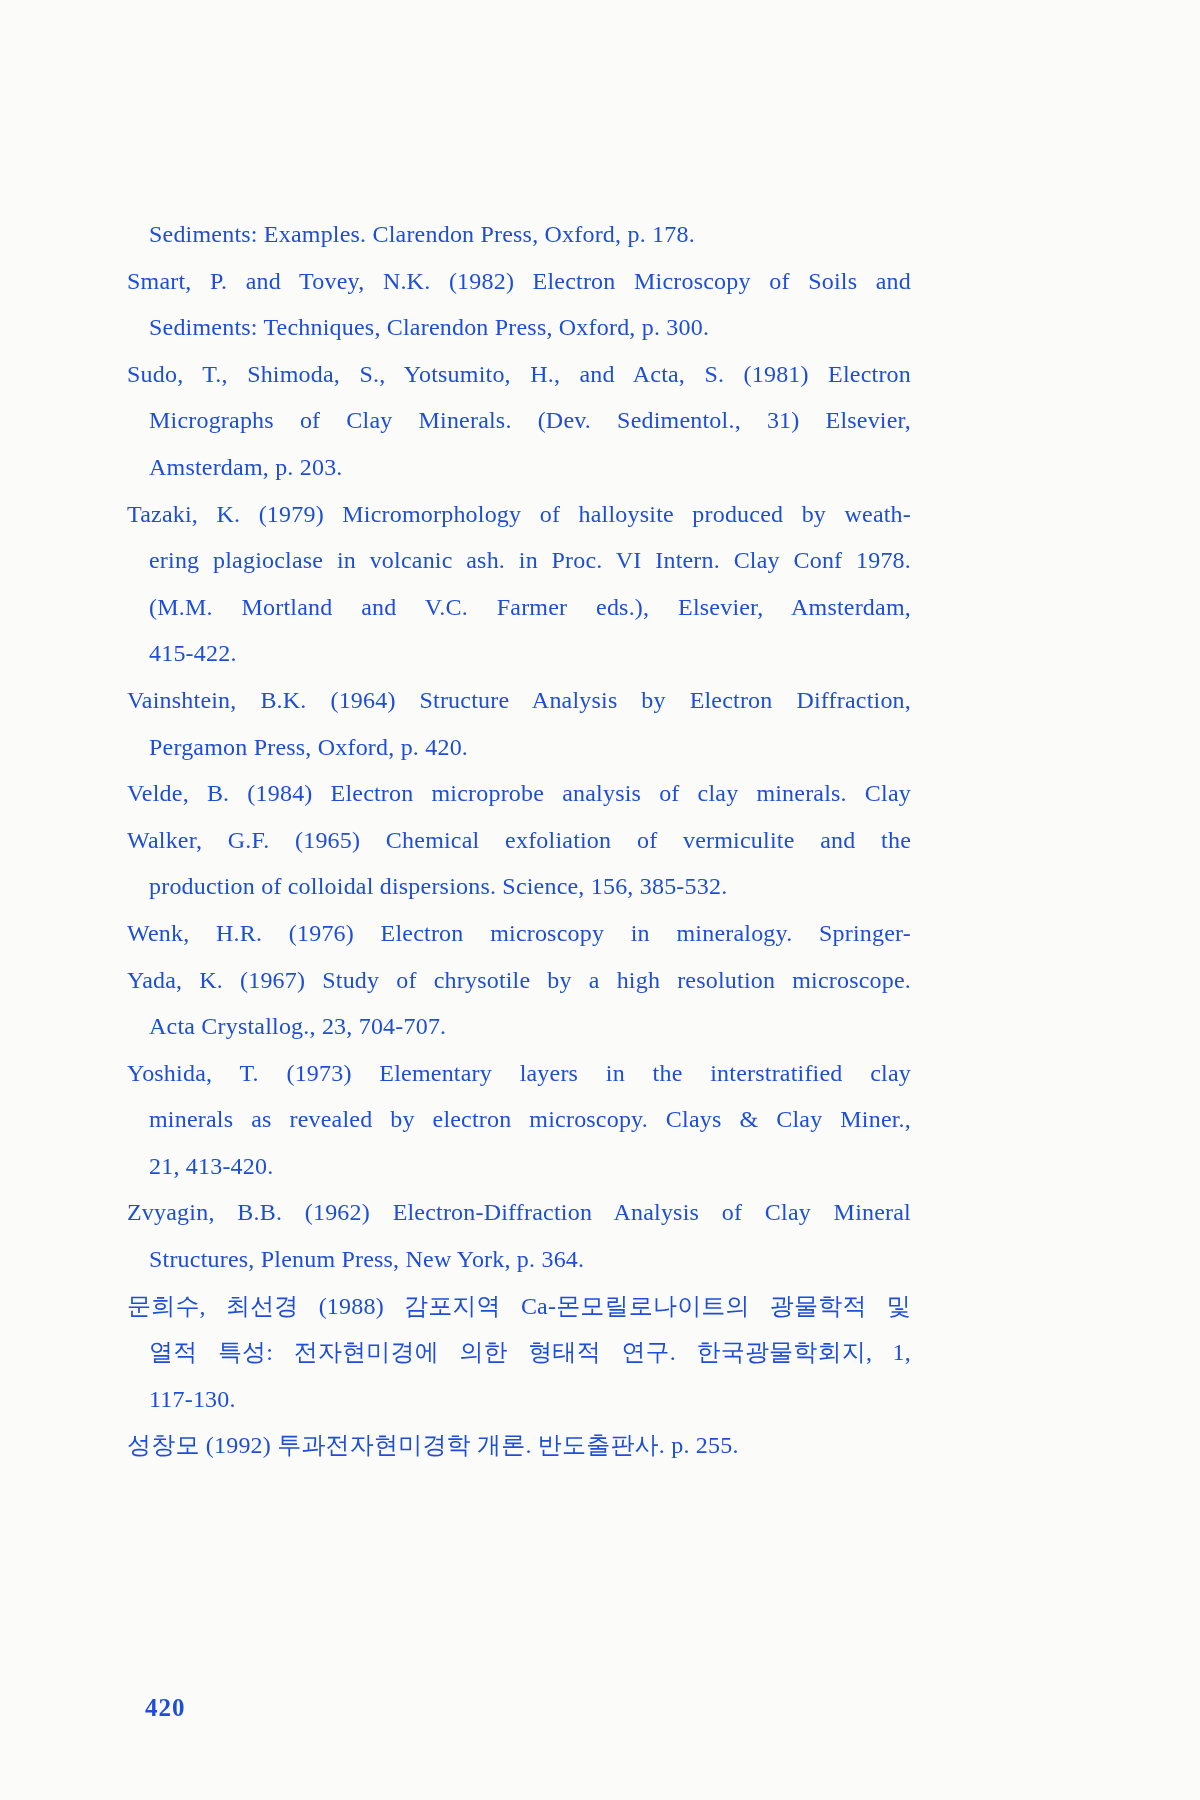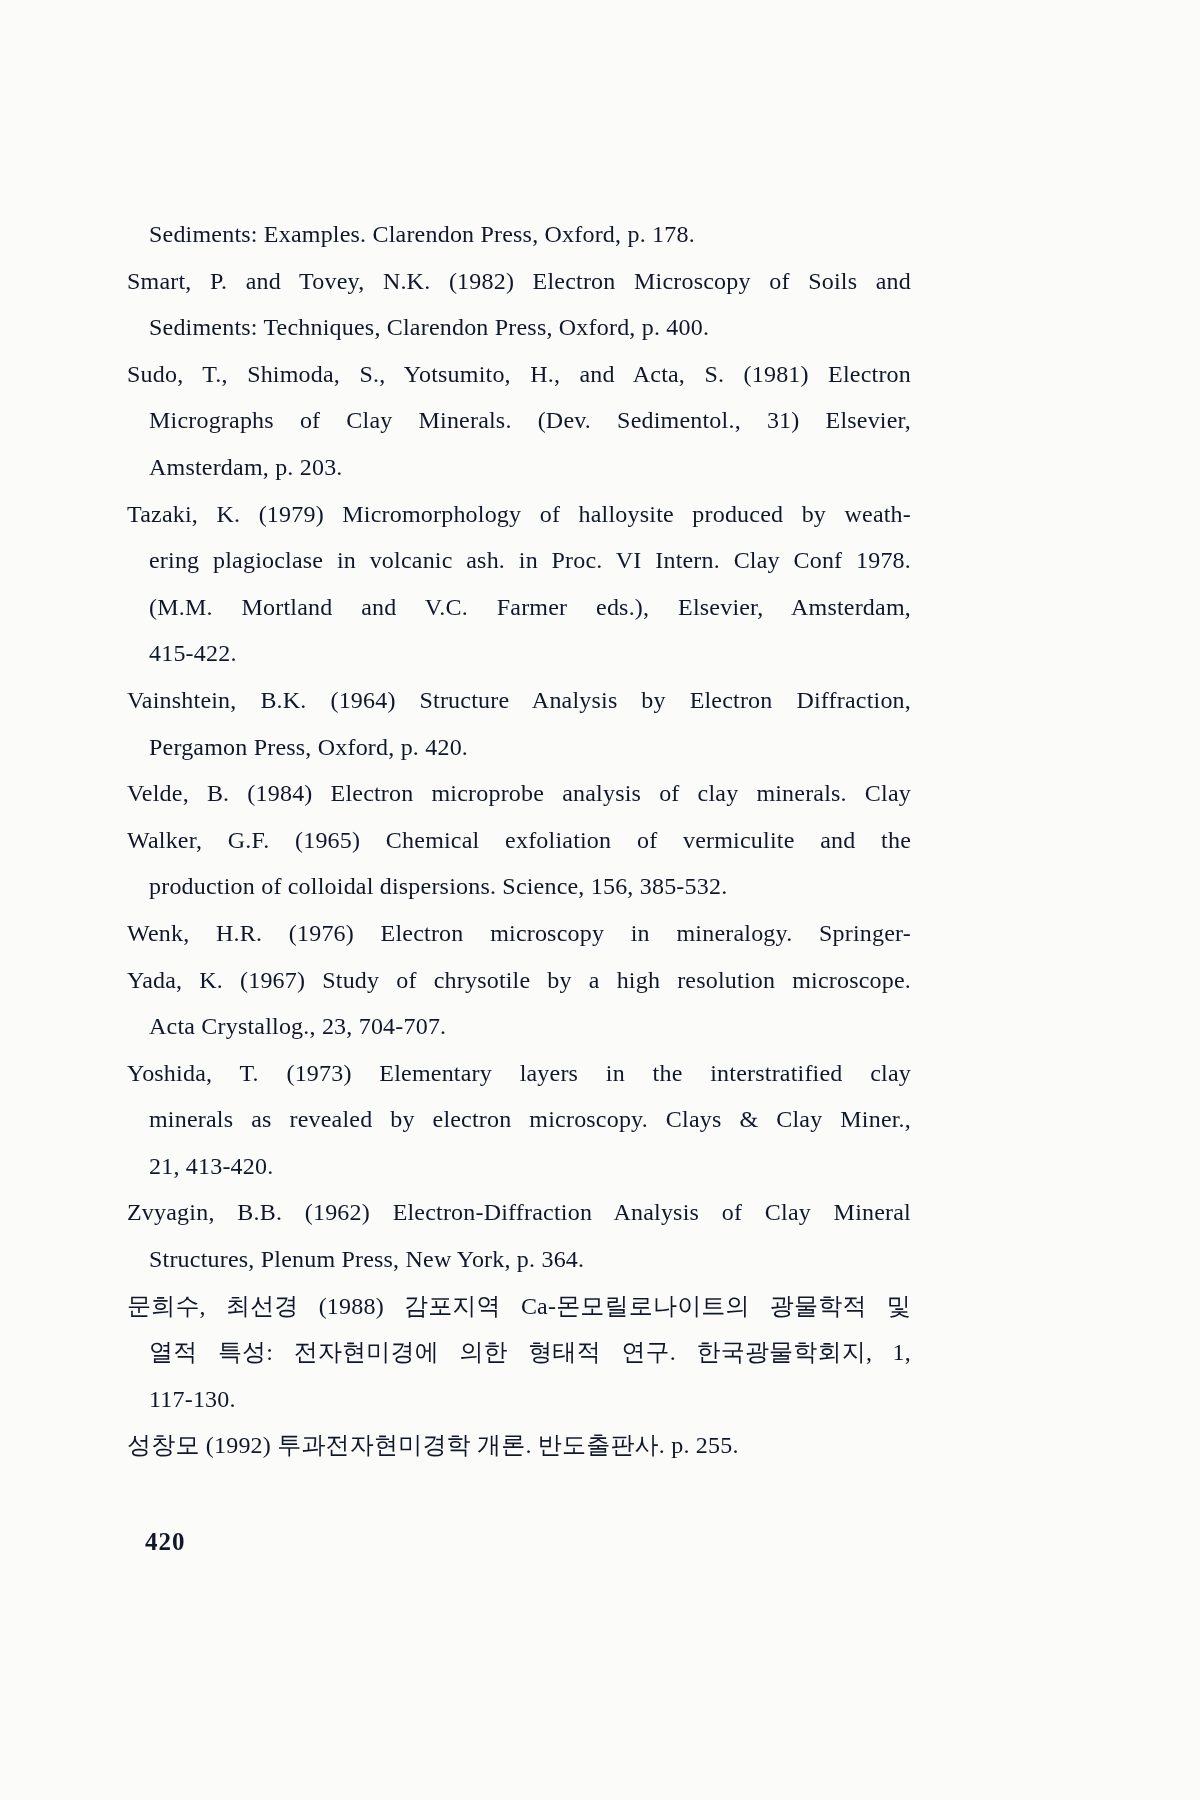--- a/index.html
+++ b/index.html
@@ -4,21 +4,21 @@
 <style>
   html, body { margin: 0; padding: 0; background: #e8e8e6; }
   .page {
     position: relative;
     width: 1200px;
     height: 1800px;
     margin: 0 auto;
     background: #fbfbf9;
     overflow: hidden;
     font-family: "Liberation Serif", "DejaVu Serif", serif;
-    color: #0f172a;
+    color: #1d4ed8;
   }
   .text-block {
     position: absolute;
     left: 127px;
     top: 211px;
     width: 784px;
   }
   .ref-line {
     box-sizing: border-box;
     width: 100%;
@@ -31,34 +31,34 @@
     overflow: visible;
   }
   .ref-line.indent { padding-left: 22px; }
   .ref-line.justify {
     text-align: justify;
     text-align-last: justify;
   }
   .page-number {
     position: absolute;
     left: 145px;
-    top: 1528px;
+    top: 1694px;
     font-size: 25px;
     font-weight: bold;
     letter-spacing: 1px;
   }
 </style>
 </head>
 <body>
 
 <div class="page">
   <div class="text-block" id="refs">
       <div class="ref-line indent">Sediments: Examples. Clarendon Press, Oxford, p. 178.</div>
       <div class="ref-line justify">Smart, P. and Tovey, N.K. (1982) Electron Microscopy of Soils and</div>
-      <div class="ref-line indent">Sediments: Techniques, Clarendon Press, Oxford, p. 400.</div>
+      <div class="ref-line indent">Sediments: Techniques, Clarendon Press, Oxford, p. 300.</div>
       <div class="ref-line justify">Sudo, T., Shimoda, S., Yotsumito, H., and Acta, S. (1981) Electron</div>
       <div class="ref-line indent justify">Micrographs of Clay Minerals. (Dev. Sedimentol., 31) Elsevier,</div>
       <div class="ref-line indent">Amsterdam, p. 203.</div>
       <div class="ref-line justify">Tazaki, K. (1979) Micromorphology of halloysite produced by weath-</div>
       <div class="ref-line indent justify">ering plagioclase in volcanic ash. in Proc. VI Intern. Clay Conf 1978.</div>
       <div class="ref-line indent justify">(M.M. Mortland and V.C. Farmer eds.), Elsevier, Amsterdam,</div>
       <div class="ref-line indent">415-422.</div>
       <div class="ref-line justify">Vainshtein, B.K. (1964) Structure Analysis by Electron Diffraction,</div>
       <div class="ref-line indent">Pergamon Press, Oxford, p. 420.</div>
       <div class="ref-line justify">Velde, B. (1984) Electron microprobe analysis of clay minerals. Clay</div>

